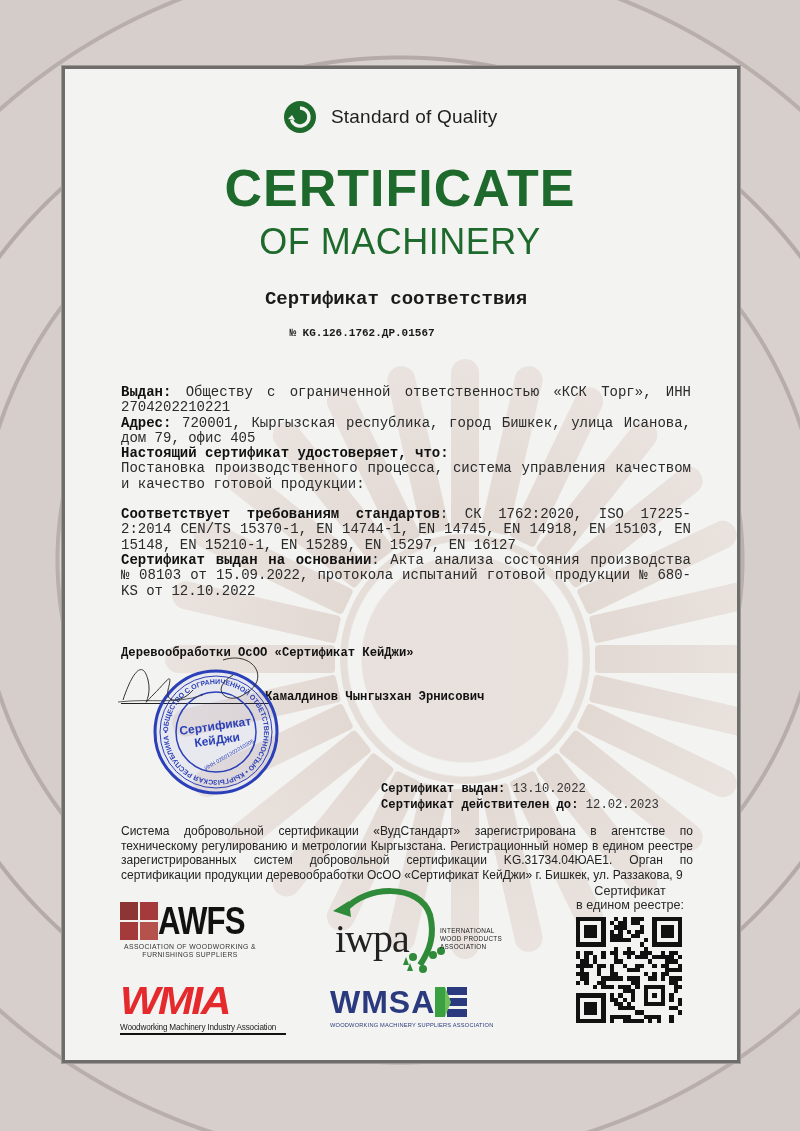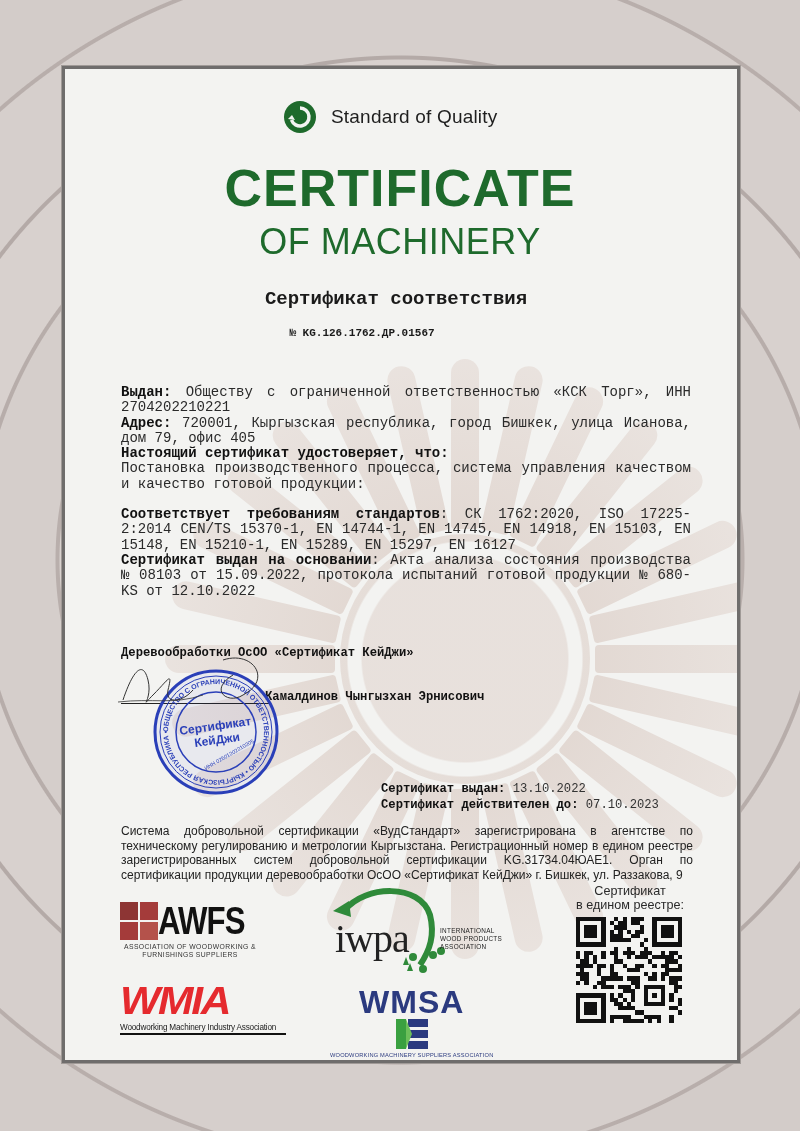--- a/index.html
+++ b/index.html
@@ -64,21 +64,21 @@
   .awfs-squares span:nth-child(4){background:#b4524b;}
   .awfs-word { font-size:38px; font-weight:bold; color:#111; line-height:38px; letter-spacing:-1px; transform:scaleX(.82); transform-origin:left; }
   .awfs-sub { font-size:6.8px; color:#333; letter-spacing:.4px; line-height:8px; margin-top:3px; width:140px; text-align:center; }
   .wmia { left:120px; top:982px; }
   .wmia-word { font-size:38px; font-weight:bold; font-style:italic; color:#e52a2e; line-height:38px; letter-spacing:-2px; transform:scaleX(1.12); transform-origin:left; }
   .wmia-sub { font-size:8.2px; color:#222; border-bottom:2px solid #111; padding-bottom:1px; width:166px; margin-top:3px; white-space:nowrap; letter-spacing:-.2px; }
   .iwpa { left:325px; top:885px; width:190px; height:95px; }
   .iwpa-word { position:absolute; left:10px; top:30px; font-family:"Liberation Serif", serif; font-size:40px; color:#222; letter-spacing:-1px; }
   .iwpa-sub { position:absolute; left:115px; top:42px; font-size:6.4px; line-height:8px; color:#222; letter-spacing:.3px; }
   .wmsa { left:330px; top:985px; }
-  .wmsa-row { display:flex; align-items:center; gap:0;flex-direction:column; }
+  .wmsa-row { display:flex; align-items:center; gap:0; }
   .wmsa-word { font-size:32px; font-weight:bold; color:#2b3a7f; letter-spacing:1px; line-height:34px; }
   .wmsa-sub { font-size:5.7px; color:#2b3a7f; letter-spacing:.2px; margin-top:3px; white-space:nowrap; }
   .qr-caption { left:565px; top:884px; width:130px; text-align:center; font-size:12.6px; line-height:14px; color:#2a2a2a; }
   .qr { left:576px; top:917px; width:106px; height:106px; }
 </style>
 </head>
 <body>
 
 <div class="paper">
   <div class="sun" id="sun">
@@ -160,21 +160,21 @@
   <text x="64" y="92" text-anchor="middle" font-family="Liberation Sans, sans-serif" font-size="5.5" fill="#2a3fb8" transform="rotate(-30 64 64)">ИНН 02601202210205</text>
 </svg>
 
 <svg class="abs signature" viewBox="0 0 170 70">
   <path d="M10 50 C 20 20, 30 10, 35 30 S 25 60, 40 45 S 60 20, 55 40 C 52 55, 70 52, 80 40 M 110 10 C 140 0, 160 30, 130 45 C 115 55, 95 40, 120 25" fill="none" stroke="#333" stroke-width="1"></path>
   <path d="M5 52 C 40 48, 60 55, 90 45" fill="none" stroke="#333" stroke-width="0.8"></path>
 </svg>
 
 <div class="abs issued">
   <div><b>Сертификат выдан:</b><span> 13.10.2022</span></div>
-  <div><b>Сертификат действителен до:</b><span> 07.10.2023</span></div>
+  <div><b>Сертификат действителен до:</b><span> 12.02.2023</span></div>
 </div>
 
 <div class="abs note">Система добровольной сертификации «ВудСтандарт» зарегистрирована в агентстве по техническому регулированию и метрологии Кыргызстана. Регистрационный номер в едином реестре зарегистрированных систем добровольной сертификации KG.31734.04ЮАЕ1. Орган по сертификации продукции деревообработки ОсОО «Сертификат КейДжи» г. Бишкек, ул. Раззакова, 9</div>
 
 <div class="abs awfs">
   <div class="awfs-row">
     <div class="awfs-squares">
         <span></span>
         <span></span>
         <span></span>

